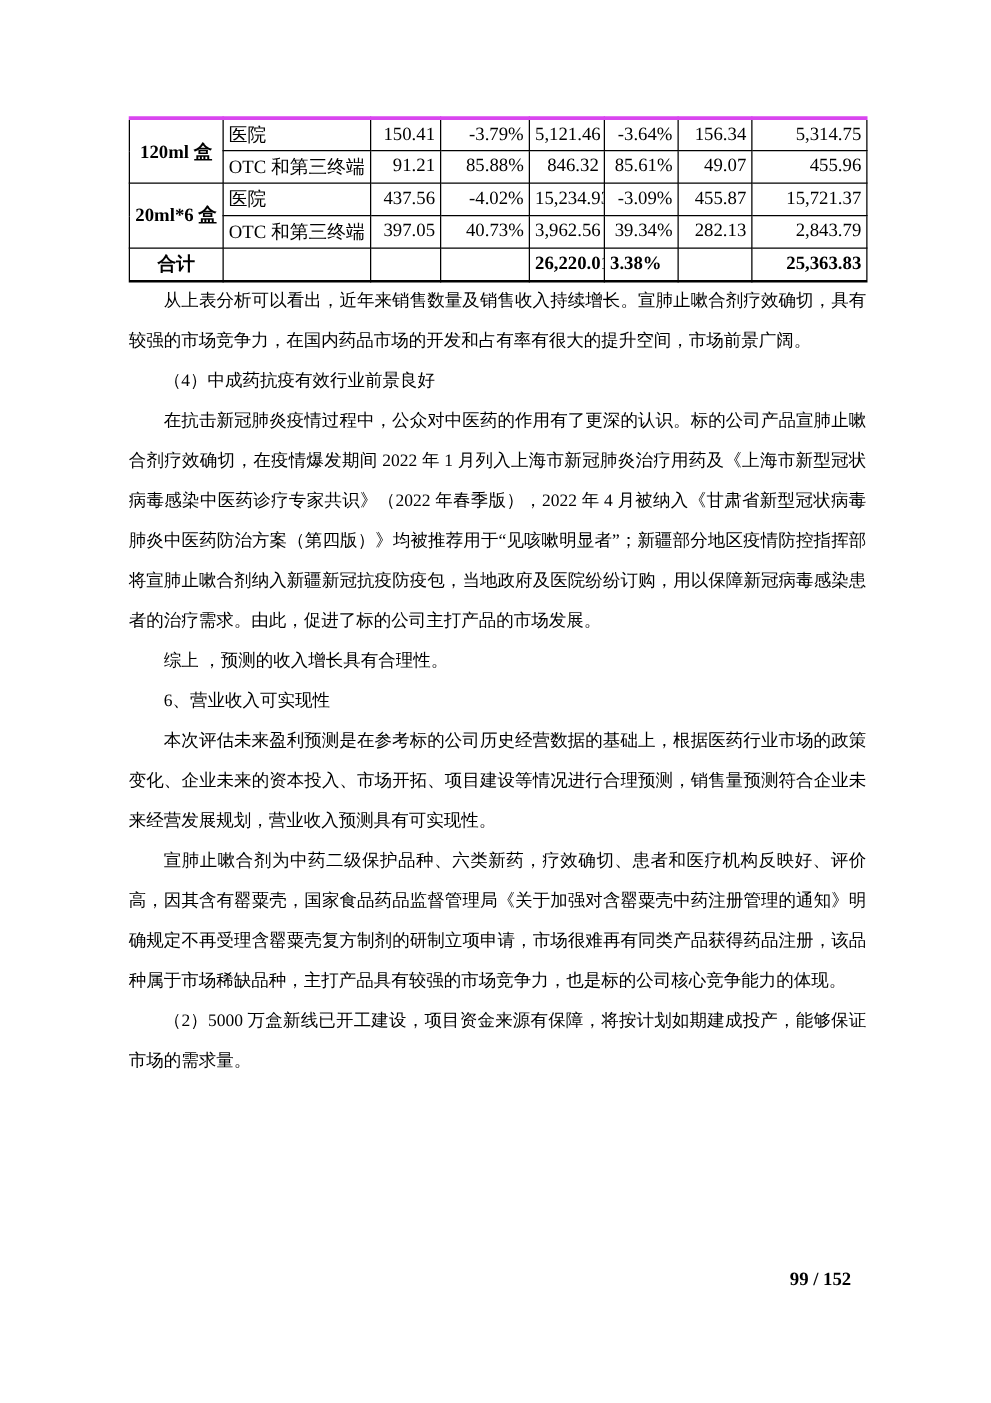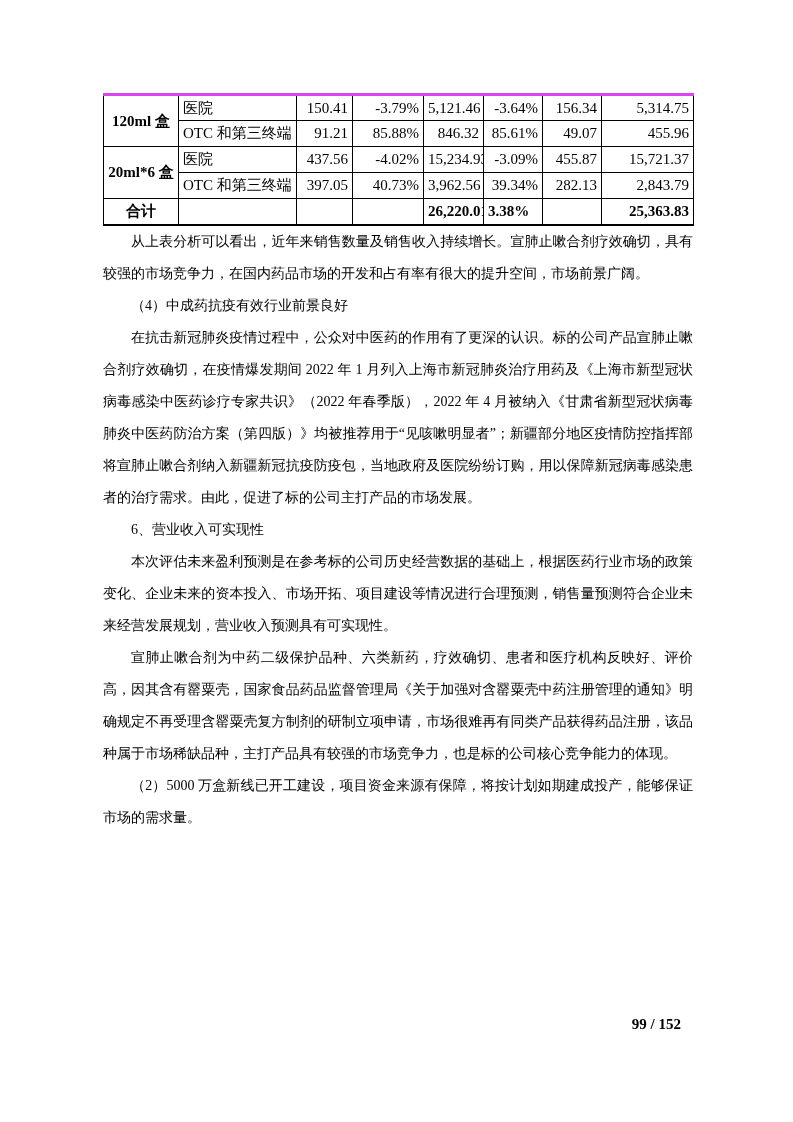--- a/index.html
+++ b/index.html
@@ -132,20 +132,21 @@
           <td class="num"></td>
           <td class="num">25,363.83</td>
         </tr>
       </tbody>
     </table>
 
     <div class="bodytext">
       <p>从上表分析可以看出，近年来销售数量及销售收入持续增长。宣肺止嗽合剂疗效确切，具有较强的市场竞争力，在国内药品市场的开发和占有率有很大的提升空间，市场前景广阔。</p>
       <p>（4）中成药抗疫有效行业前景良好</p>
       <p>在抗击新冠肺炎疫情过程中，公众对中医药的作用有了更深的认识。标的公司产品宣肺止嗽合剂疗效确切，在疫情爆发期间 2022 年 1 月列入上海市新冠肺炎治疗用药及《上海市新型冠状病毒感染中医药诊疗专家共识》（2022 年春季版），2022 年 4 月被纳入《甘肃省新型冠状病毒肺炎中医药防治方案（第四版）》均被推荐用于“见咳嗽明显者”；新疆部分地区疫情防控指挥部将宣肺止嗽合剂纳入新疆新冠抗疫防疫包，当地政府及医院纷纷订购，用以保障新冠病毒感染患者的治疗需求。由此，促进了标的公司主打产品的市场发展。</p>
+      <p>综上 ，预测的收入增长具有合理性。</p>
       <p>6、营业收入可实现性</p>
       <p>本次评估未来盈利预测是在参考标的公司历史经营数据的基础上，根据医药行业市场的政策变化、企业未来的资本投入、市场开拓、项目建设等情况进行合理预测，销售量预测符合企业未来经营发展规划，营业收入预测具有可实现性。</p>
       <p>宣肺止嗽合剂为中药二级保护品种、六类新药，疗效确切、患者和医疗机构反映好、评价高，因其含有罂粟壳，国家食品药品监督管理局《关于加强对含罂粟壳中药注册管理的通知》明确规定不再受理含罂粟壳复方制剂的研制立项申请，市场很难再有同类产品获得药品注册，该品种属于市场稀缺品种，主打产品具有较强的市场竞争力，也是标的公司核心竞争能力的体现。</p>
       <p>（2）5000 万盒新线已开工建设，项目资金来源有保障，将按计划如期建成投产，能够保证市场的需求量。</p>
     </div>
 
   </div>
 
   <div class="page-number">99 / 152</div>
 

